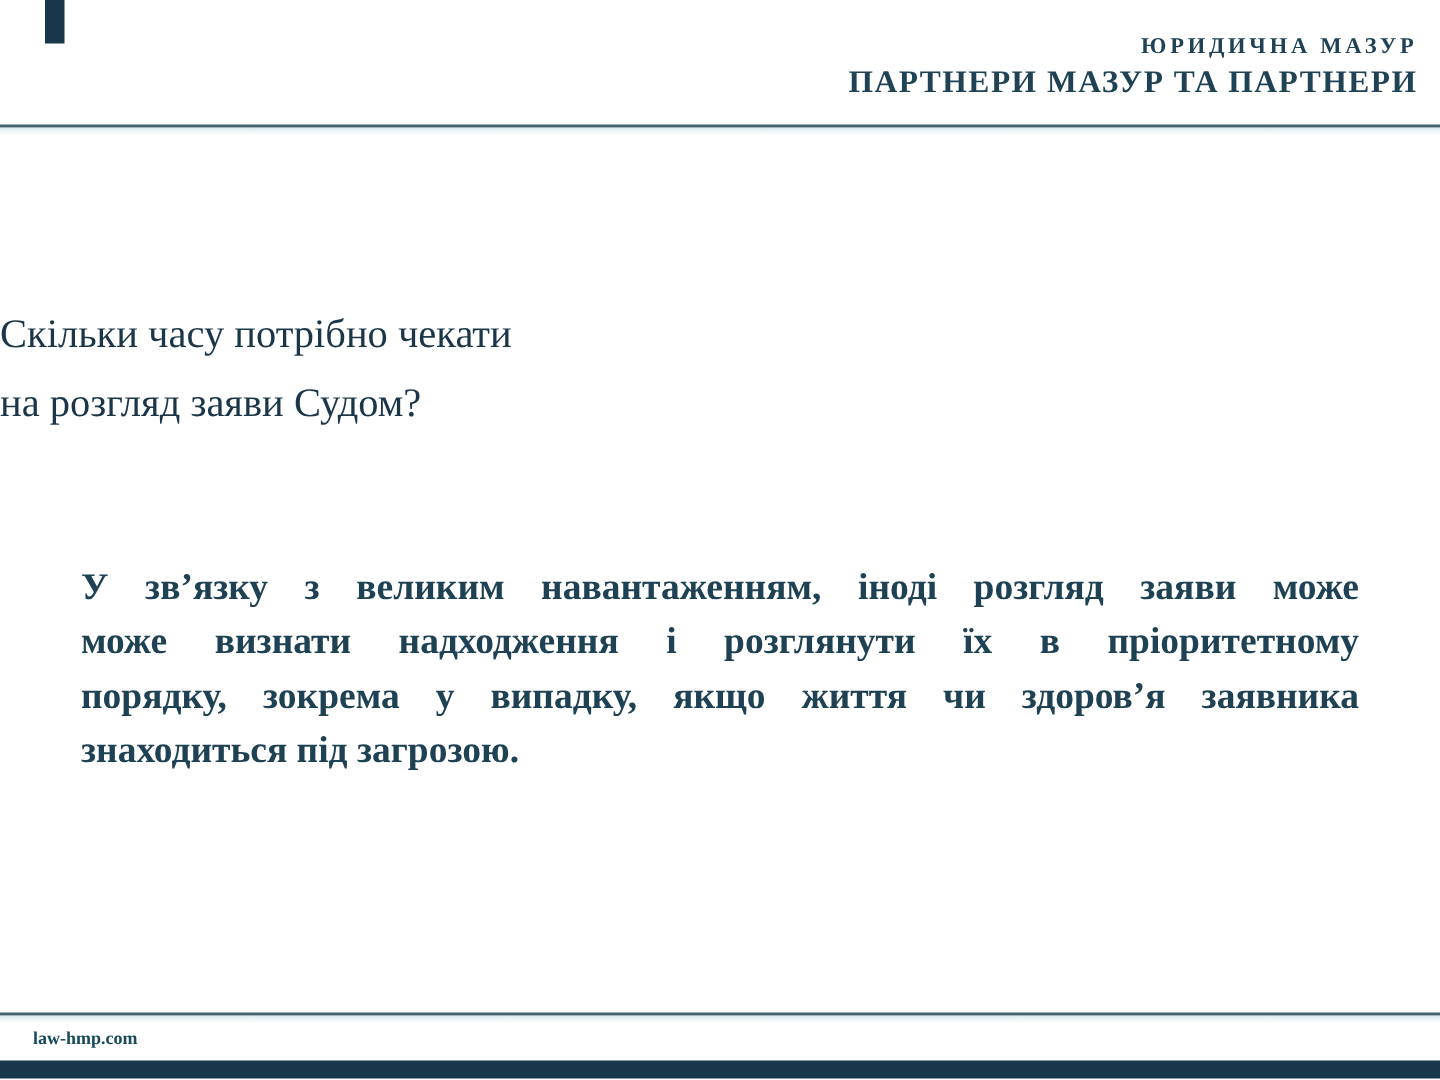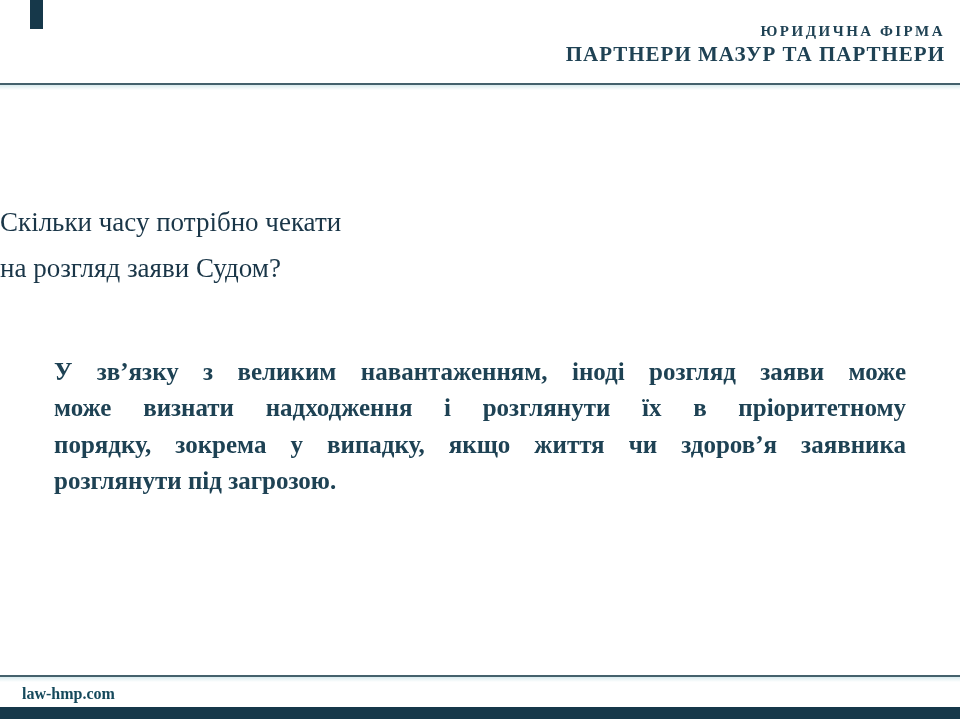--- a/index.html
+++ b/index.html
@@ -45,58 +45,58 @@
   .rule-bottom { top: 675px; }
   
   .title-block {
     position: absolute; left: 0; top: 199px; width: 960px;
     text-align: left;
     color: var(--title-text, #1A3648);
     font-weight: normal; font-size: 27px; line-height: 46px;
   }
   
   .body-block {
-    position: absolute; left: 54px; top: 354px; width: 852px;
+    position: absolute; left: 54px; top: 374px; width: 852px;
     color: var(--body-text, #1E4254);
     font-weight: bold; font-size: 25px; line-height: 36.4px;
   }
   .body-line { text-align: justify; text-align-last: justify; }
   .body-line:last-child { text-align-last: left; }
   
   .website {
     position: absolute; left: 22px; top: 685px;
-    font-size: 16px; font-weight: bold;
+    font-size: 12px; font-weight: bold;
     color: var(--url-text, #15495C);
     text-align: center;
   }
 </style>
 </head>
 <body>
 
 <div class="slide" style="--accent-dark: #16384A; --header-text: #1F4254; --title-text: #1A3648; --body-text: #1E4254; --url-text: #15495C; --rule: #44616C;">
 
   <div class="accent-top-left"></div>
 
   <div>
-    <div class="firm-type">ЮРИДИЧНА ФІРМА</div>
+    <div class="firm-type">ЮРИДИЧНА МАЗУР</div>
     <div class="firm-name">ПАРТНЕРИ МАЗУР ТА ПАРТНЕРИ</div>
   </div>
 
   <div class="rule rule-top"></div>
 
   <div class="title-block">
     <div>Скільки часу потрібно чекати</div>
     <div>на розгляд заяви Судом?</div>
   </div>
 
   <div class="body-block">
     <div class="body-line">У зв’язку з великим навантаженням, іноді розгляд заяви може</div>
     <div class="body-line">може визнати надходження і розглянути їх в пріоритетному</div>
     <div class="body-line">порядку, зокрема у випадку, якщо життя чи здоров’я заявника</div>
-    <div class="body-line">розглянути під загрозою.</div>
+    <div class="body-line">знаходиться під загрозою.</div>
   </div>
 
   <div class="rule rule-bottom"></div>
 
   <div class="website">law-hmp.com</div>
 
   <div class="accent-bottom"></div>
 
 </div>
 

